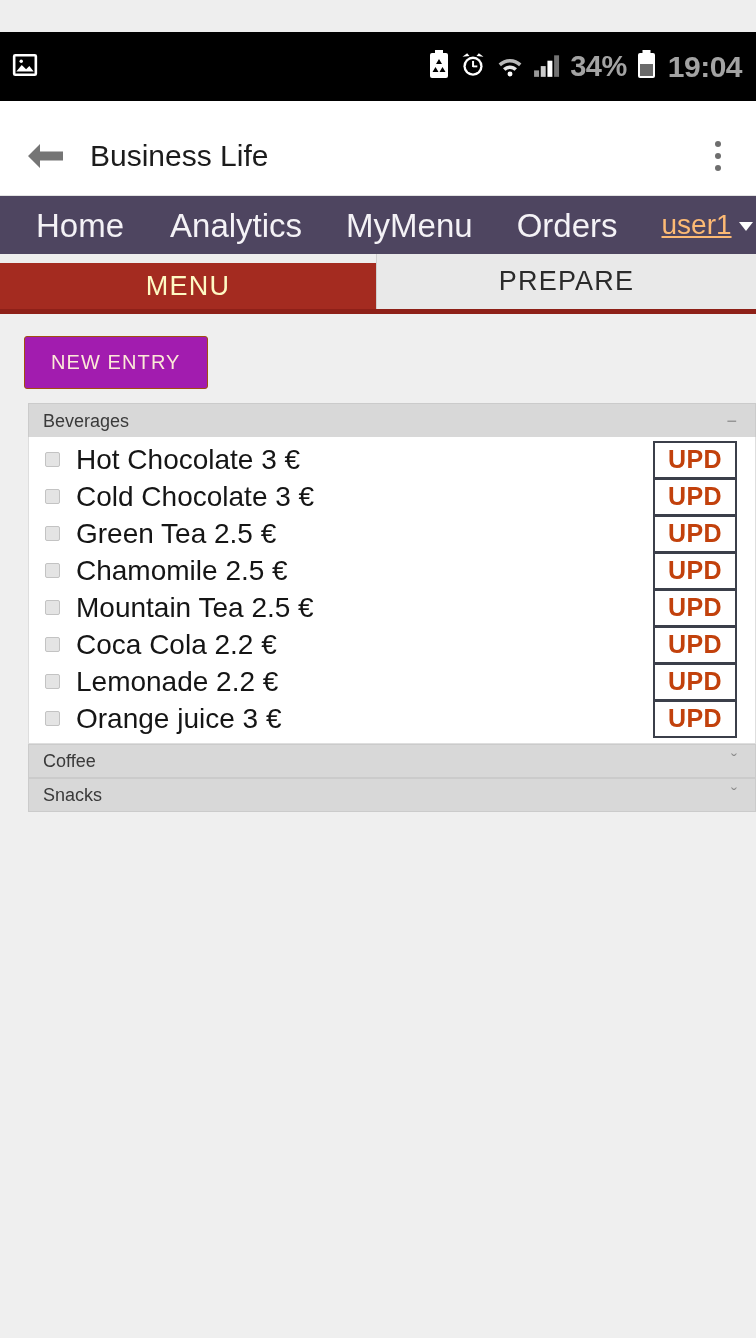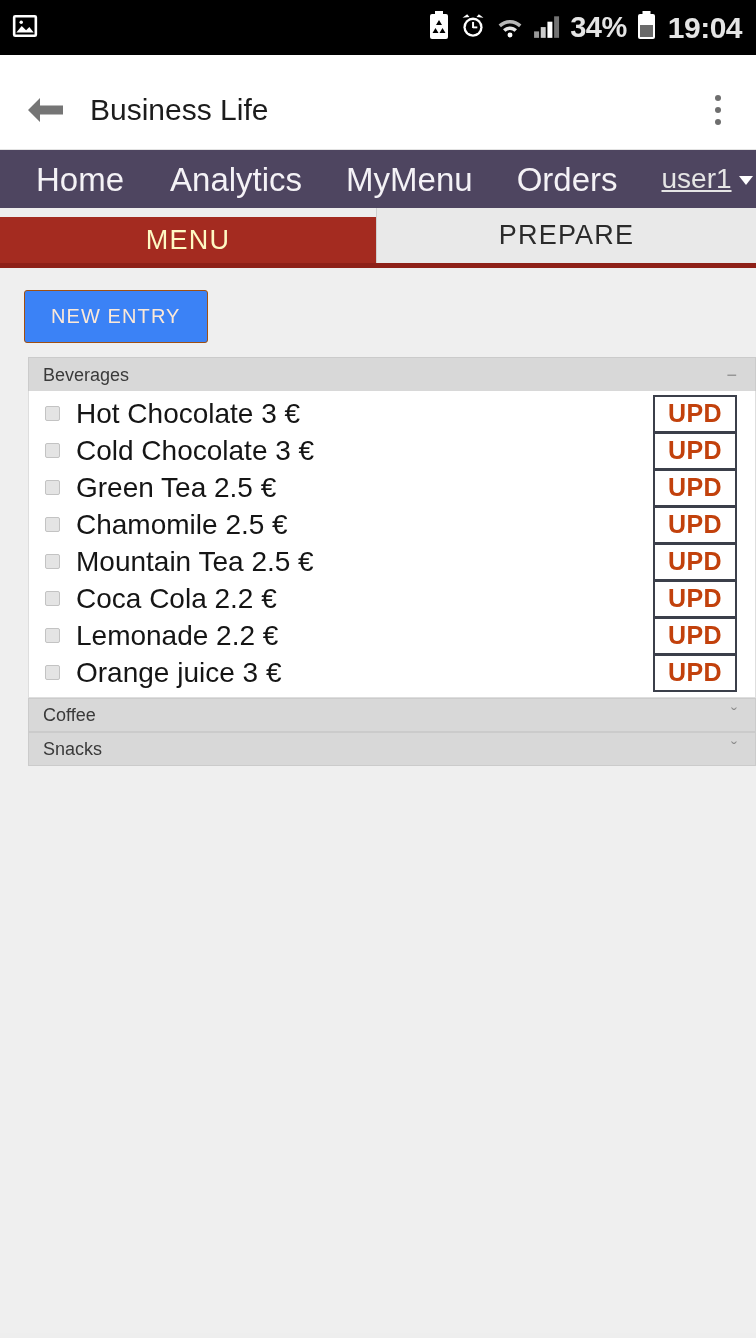--- a/index.html
+++ b/index.html
@@ -6,26 +6,27 @@
   html, body {
     width: 756px;
     height: 1338px;
     background: #eeeeee;
     font-family: "Liberation Sans", sans-serif;
     overflow: hidden;
   }
 
   
   .statusbar {
-    height: 55px;
+    height: 69px;
     background: #000000;
     display: flex;
     align-items: center;
     padding: 0 14px 0 12px;
-    color: #e5e5e5;
+    color: #a3a3a3;
+    margin-top: 32px;
   }
   .statusbar .left { display: flex; align-items: center; gap: 10px; }
   .statusbar .right {
     margin-left: auto;
     display: flex;
     align-items: center;
     gap: 9px;
   }
   .sb-icon { display: block; }
   .sb-pct {
@@ -107,21 +108,21 @@
   .nav-item {
     color: #f4f2f6;
     font-size: 33px;
     padding: 0 22px 0 0;
     margin-right: 22px;
     white-space: nowrap;
     line-height: 1;
   }
   .nav-item:first-child { margin-right: 24px; }
   .nav-user {
-    color: #e5e5e5;
+    color: #fdba74;
     font-size: 28px;
     text-decoration: underline;
     display: flex;
     align-items: baseline;
     gap: 7px;
     white-space: nowrap;
   }
   .caret-down {
     width: 0; height: 0;
     border-left: 7px solid transparent;
@@ -160,21 +161,21 @@
 
   
   .content {
     background: #efefef;
     padding: 16px 0 0 0;
     height: calc(1338px - 55px - 95px - 58px - 65px);
   }
   .newentry-wrap { padding: 6px 0 14px 24px; }
   .btn-new-entry {
     display: inline-block;
-    background: #3b82f6;
+    background: #a21caf;
     color: #fce9d8;
     font-size: 20px;
     letter-spacing: 1.1px;
     padding: 14px 26px;
     border: 1px solid #a04f10;
     border-radius: 3px;
   }
 
   .panel-group { padding: 0 0 0 28px; }
 

